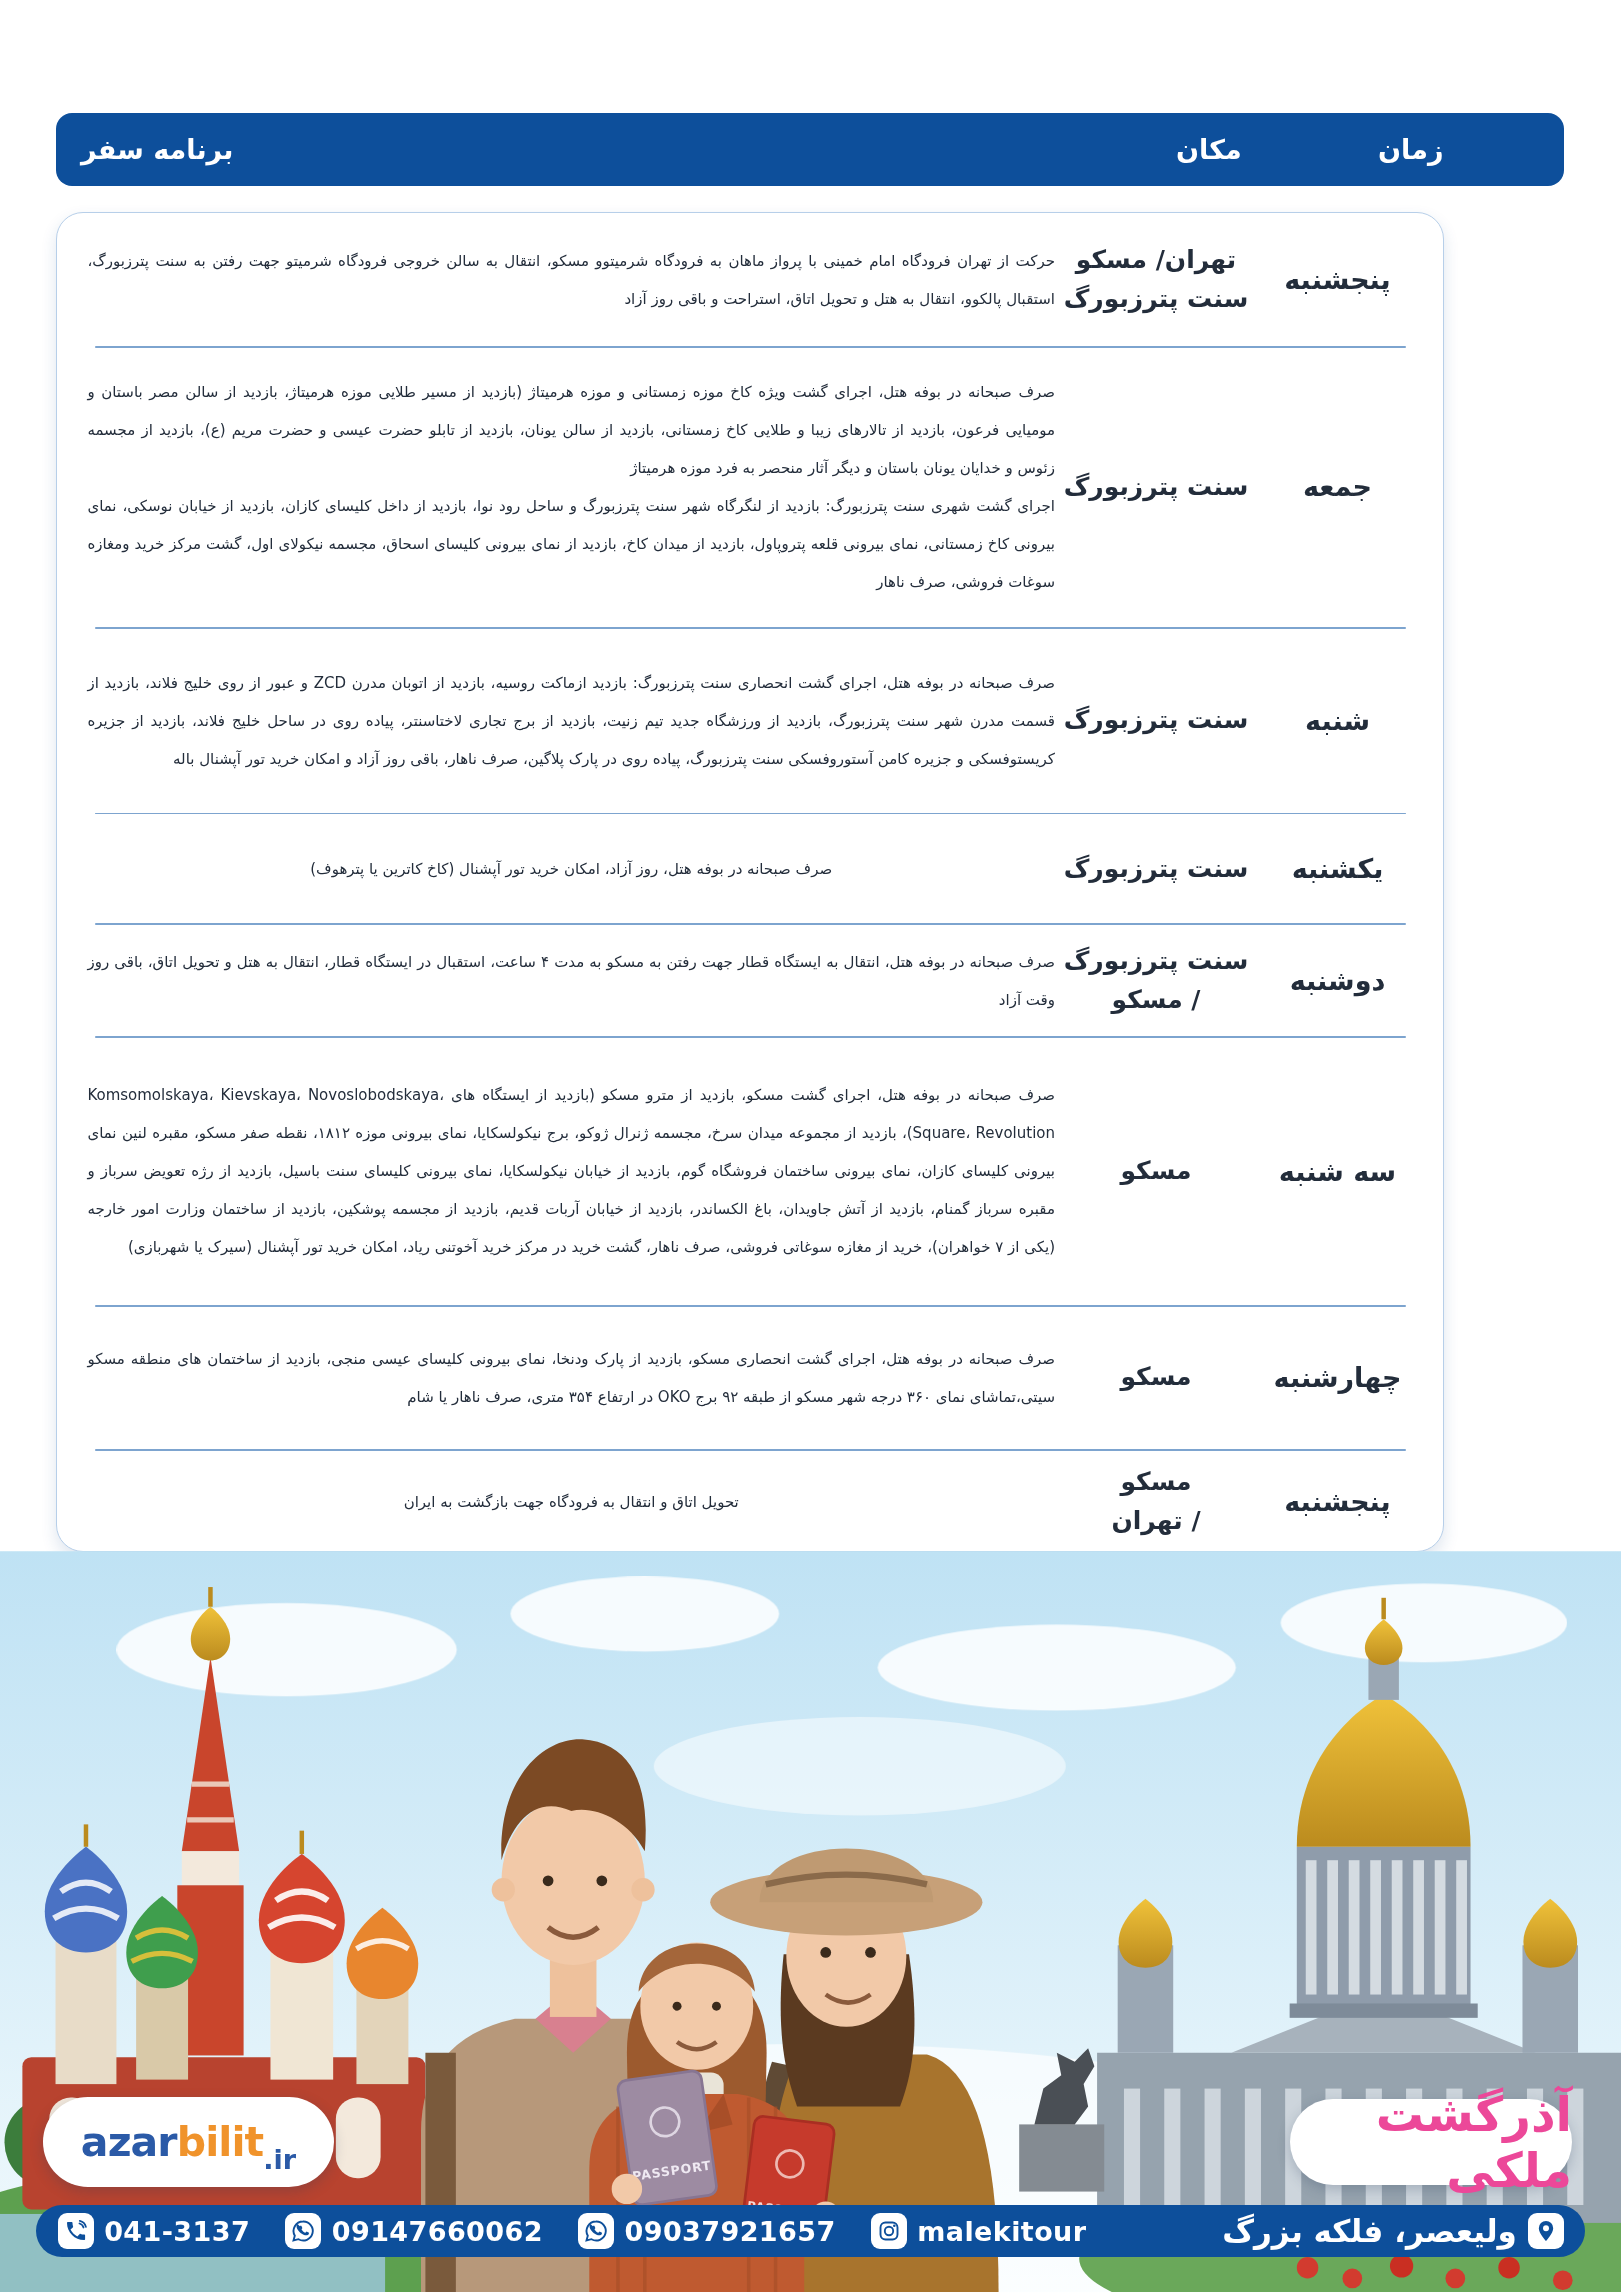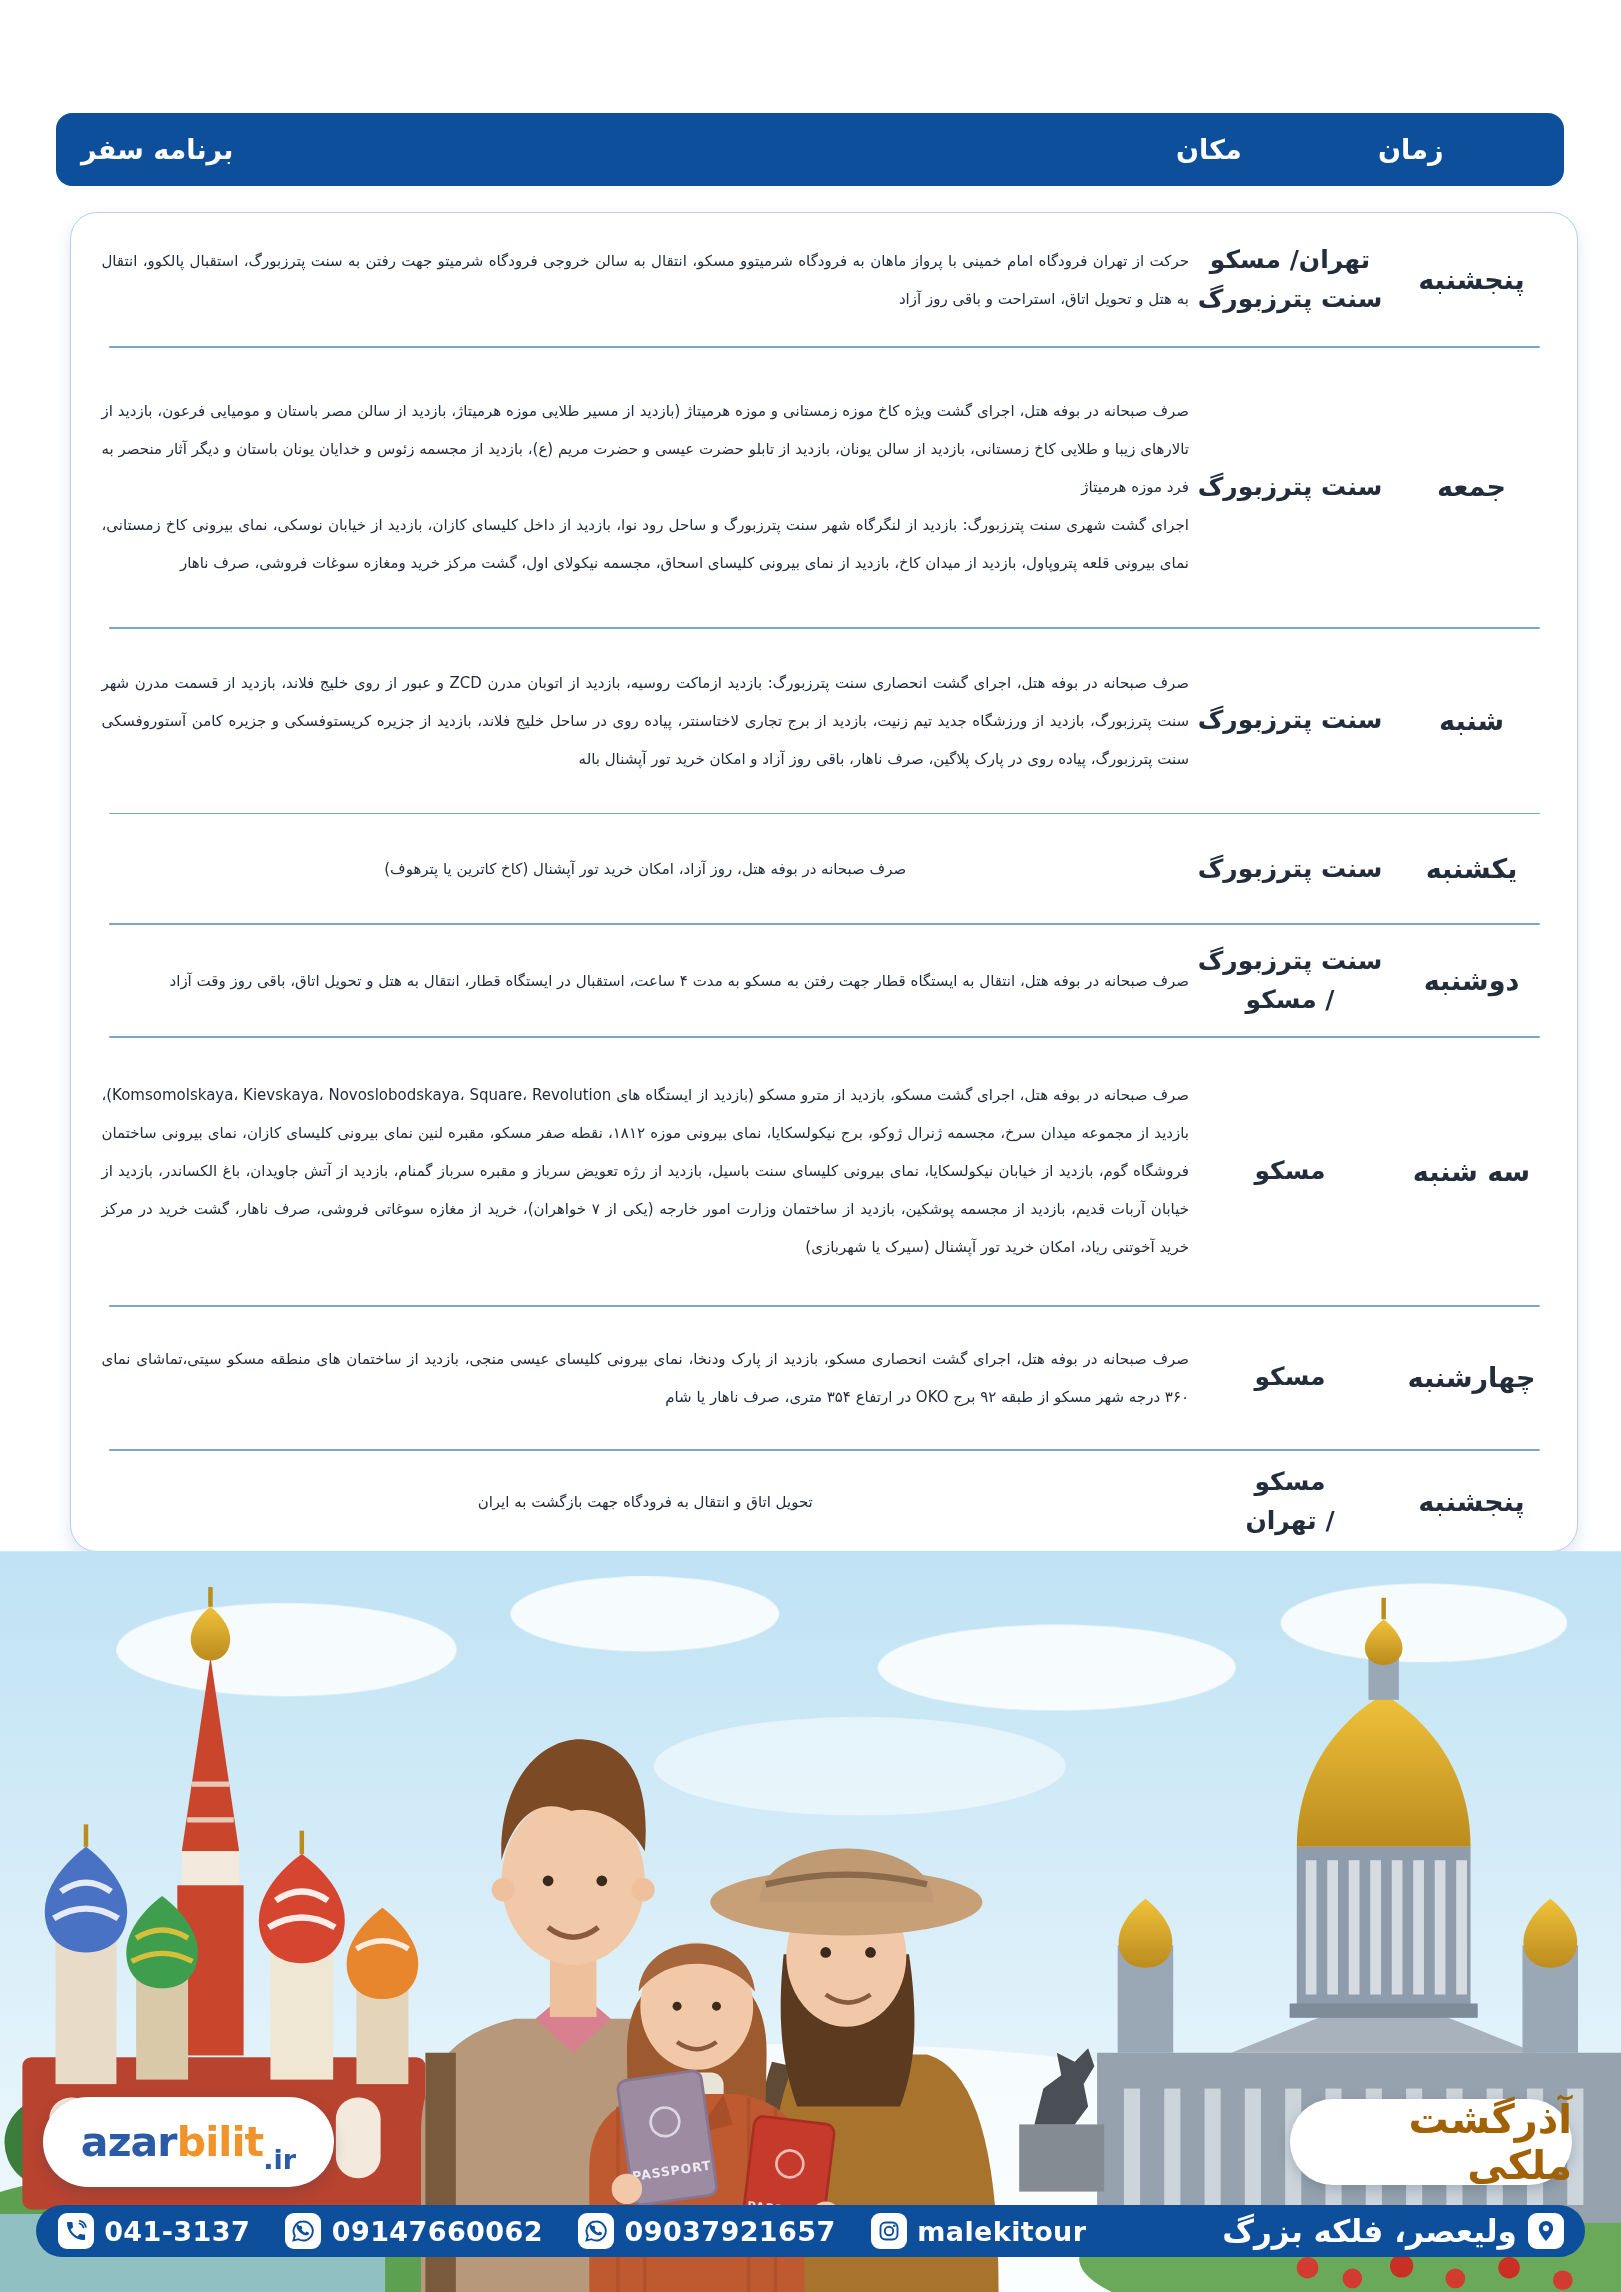--- a/index.html
+++ b/index.html
@@ -12,24 +12,24 @@
   
   .hdr{
     position:absolute;left:56px;top:113px;width:1508px;height:73px;
     background:#0d4f9b;border-radius:16px;box-sizing:border-box;
     display:grid;grid-template-columns:161px 202px 1fr;direction:rtl;
     align-items:center;padding:0 25px;color:#fff;font-weight:bold;font-size:27px;
   }
   .hdr .cell{text-align:left;}
   
   .card{
-    position:absolute;left:56px;top:212px;width:1508px;height:1340px;
+    position:absolute;left:56px;top:212px;width:1388px;height:1340px;
     background:#ffffff;border:1.8px solid #b7cfe9;border-radius:27px;
     box-sizing:border-box;box-shadow:0 7.2px 16px rgba(30,80,140,.14);
-    display:flex;flex-direction:column;padding:0 25px;overflow:hidden;margin-left:14px;
+    display:flex;flex-direction:column;padding:0 25px;overflow:hidden;
   }
   .row{
     display:grid;grid-template-columns:161px 202px 1fr;direction:rtl;
     align-items:center;flex:0 0 auto;
   }
   .row .day{font-size:27px;font-weight:bold;text-align:center;line-height:1.4;}
   .row .loc{font-size:25px;font-weight:bold;text-align:center;line-height:1.55;white-space:pre-line;}
   .row .prog{
     font-size:15px;line-height:38px;text-align:justify;direction:rtl;
     white-space:pre-line;padding-left:5.4px;
@@ -46,21 +46,21 @@
     position:absolute;background:#ffffff;border-radius:47px;
     box-shadow:0 4.5px 12.5px rgba(40,60,90,.25);
     display:flex;align-items:center;justify-content:center;
   }
   .pill-azarbilit{left:43px;top:2097px;width:291px;height:90px;}
   .pill-azarbilit .t{font-size:41px;font-weight:bold;letter-spacing:-0.9px;}
   .pill-azarbilit .azar{color:#2b5aa7;}
   .pill-azarbilit .bilit{color:#f0932b;}
   .pill-azarbilit .ir{color:#2b5aa7;font-size:27px;font-weight:bold;align-self:flex-end;margin-bottom:12.5px;}
   .pill-agency{left:1290px;top:2099px;width:282px;height:86px;}
-  .pill-agency .t{font-size:40px;font-weight:bold;color:#a16207;direction:rtl;}
+  .pill-agency .t{font-size:48px;font-weight:bold;color:#ec4899;direction:rtl;}
   
   .fbar{
     position:absolute;left:36px;top:2205px;width:1549px;height:52px;
     background:#0d4f9b;border-radius:26px;box-sizing:border-box;
     display:flex;align-items:center;direction:ltr;padding:0 21.5px;gap:35px;
     color:#ffffff;
   }
   .citem{display:flex;align-items:center;gap:10.7px;}
   .cico{
     width:36px;height:36px;background:#ffffff;border-radius:9px;

